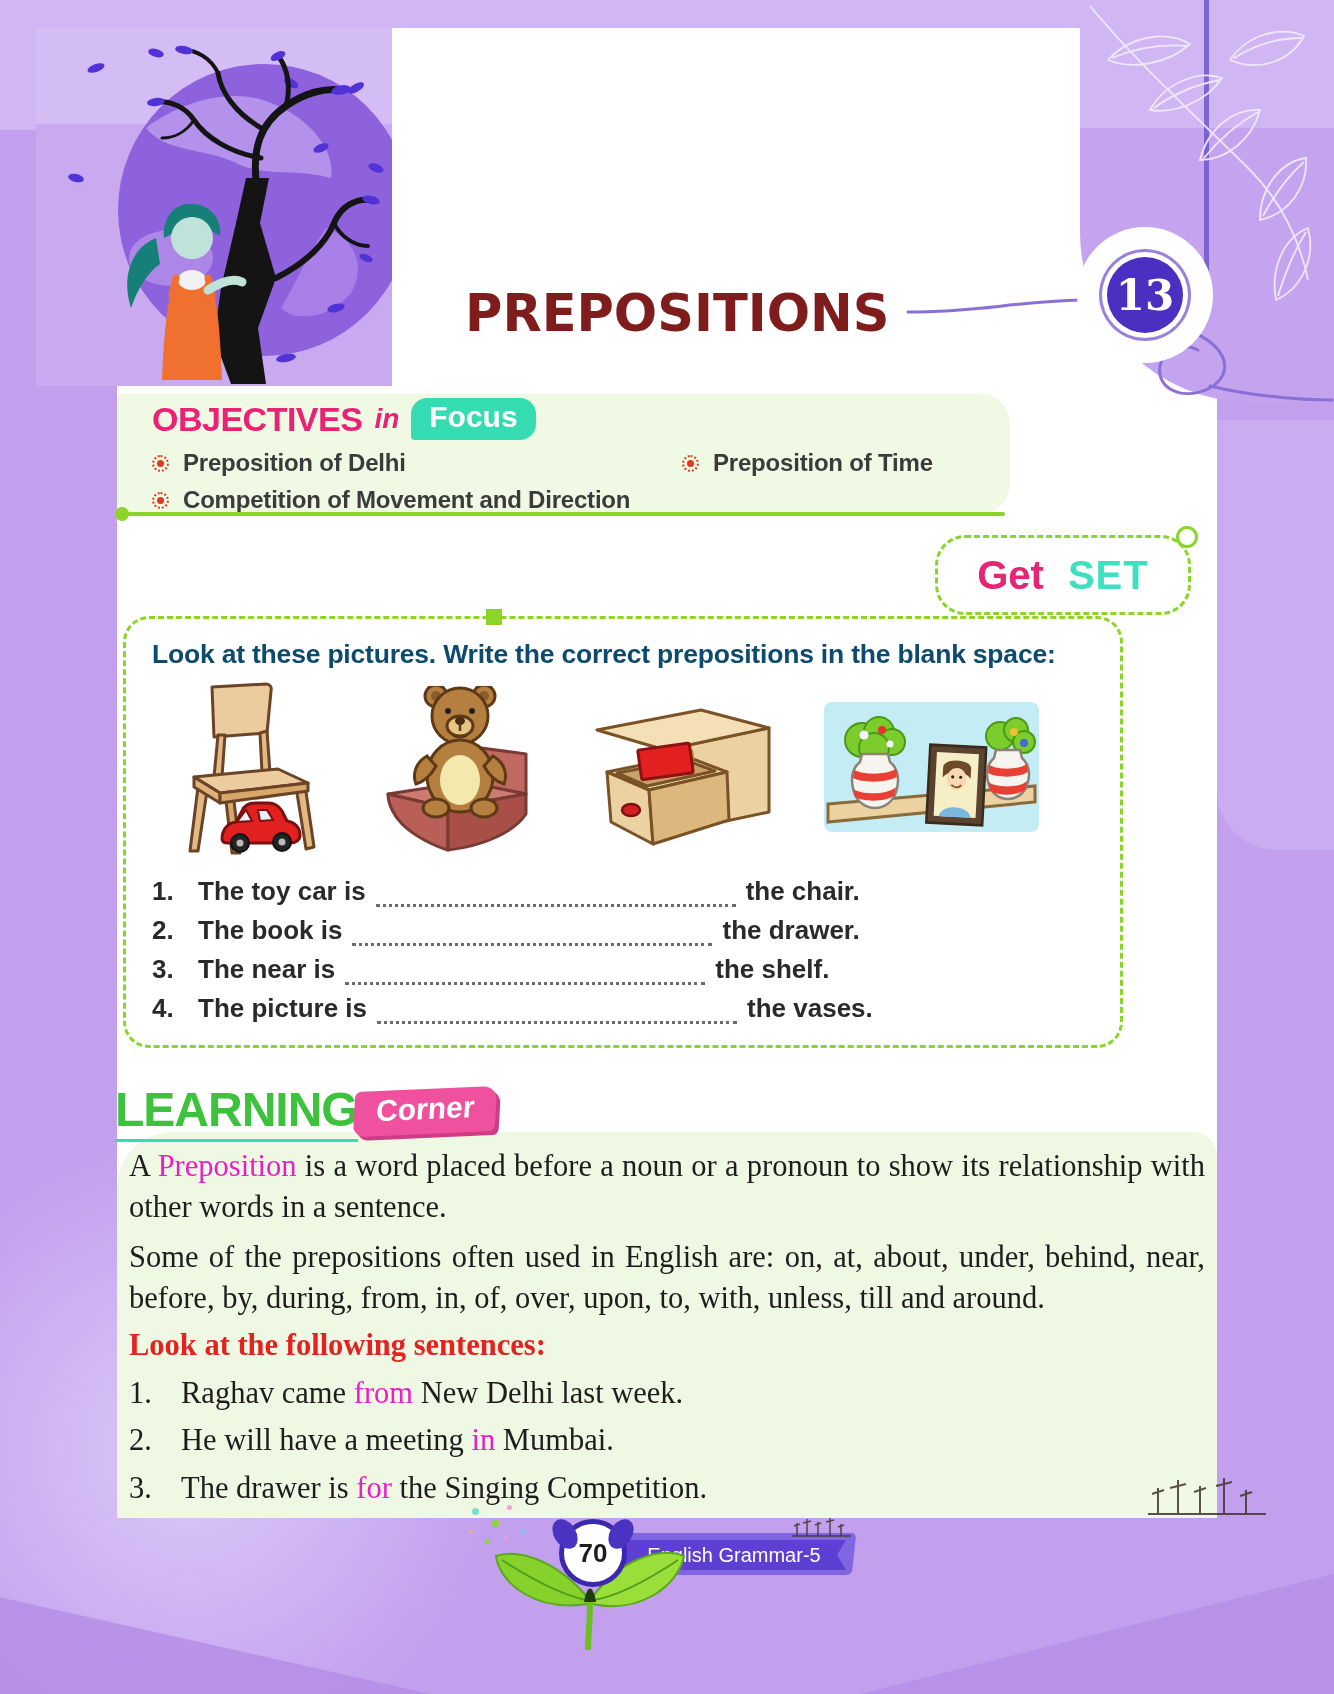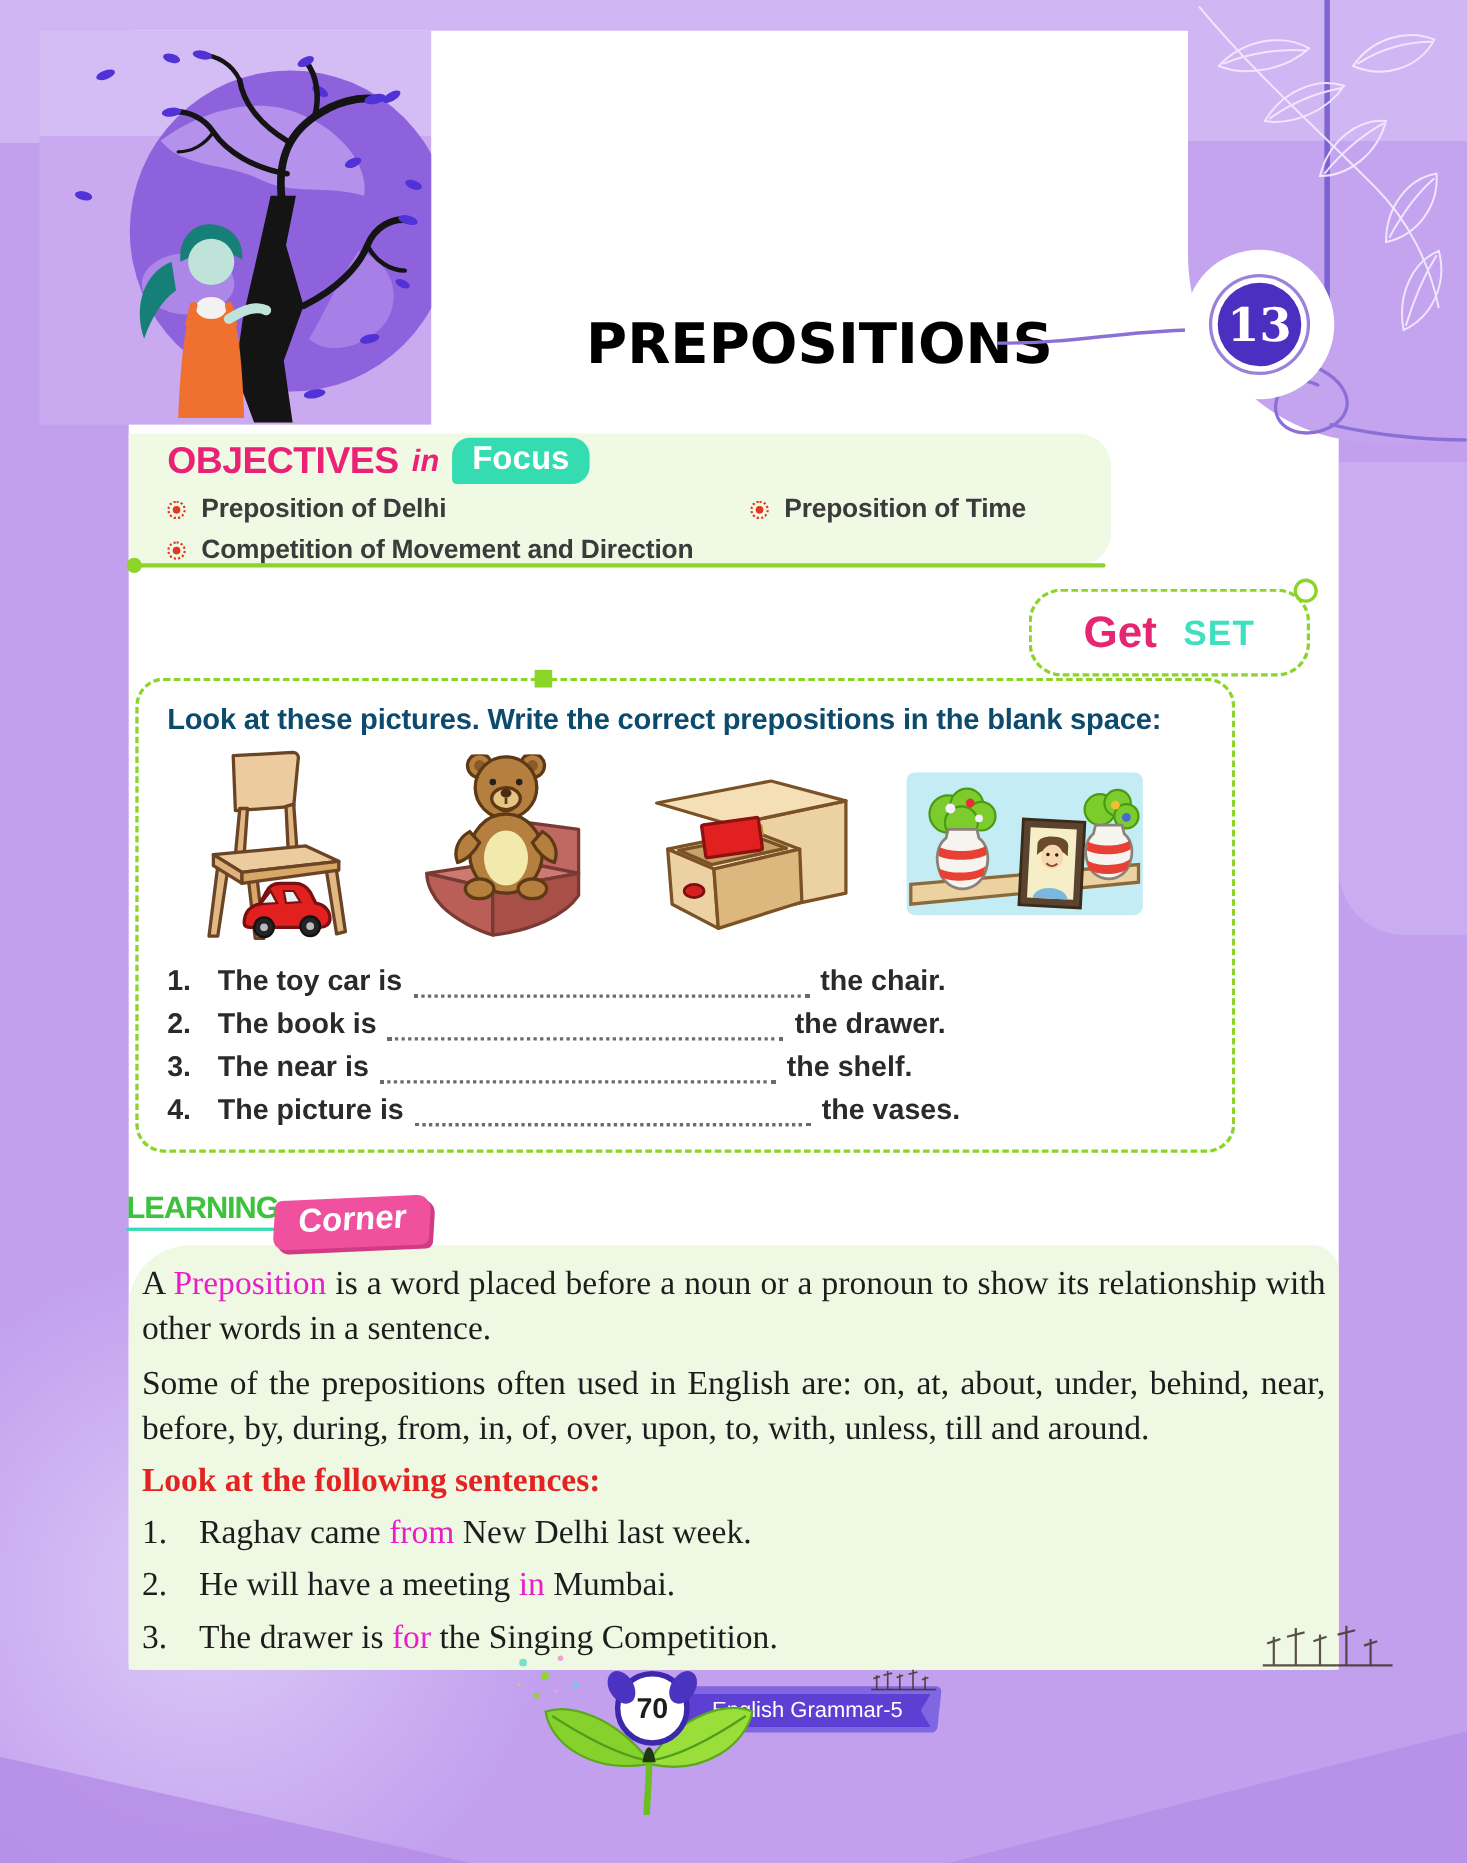--- a/index.html
+++ b/index.html
@@ -22,22 +22,22 @@
             border-radius:0 30px 30px 0;}
 
   
   .tree-illo{position:absolute;left:36px;top:28px;width:356px;height:358px;
              background:linear-gradient(180deg,#d4bdf4 0 96px,#c9aaf0 96px);}
   
   .tr-decor{position:absolute;left:1080px;top:0;width:254px;height:402px;
             background:linear-gradient(180deg,#d0b6f2 0 128px,#c4a4ef 128px);
             border-radius:0 0 0 170px;}
 
-  .chapter-title{position:absolute;left:465px;top:288px;width:560px;text-align:center;
-                 font-family:"DejaVu Sans",sans-serif;font-size:51px;font-weight:800;color:#000000;
+  .chapter-title{position:absolute;left:465px;top:288px;width:560px;
+                 font-family:"DejaVu Sans",sans-serif;font-size:51px;font-weight:800;color:#7f1d1d;
                  letter-spacing:0;line-height:1;}
   .chapter-badge{position:absolute;left:1107px;top:257px;width:76px;height:76px;border-radius:50%;
                  background:#4a2fc0;color:#fff;display:flex;align-items:center;justify-content:center;
                  font-family:"DejaVu Serif",serif;font-size:42px;font-weight:700;
                  box-shadow:0 0 0 5px #fff,0 0 0 8px #9a82da,0 0 0 30px #ffffff;z-index:4;}
   .swirl{position:absolute;left:880px;top:260px;width:454px;height:170px;z-index:3;pointer-events:none;}
 
   
   .objectives{position:absolute;left:152px;top:398px;width:980px;}
   .obj-h{display:flex;align-items:center;gap:12px;}
@@ -53,37 +53,37 @@
 
   .rule{position:absolute;left:117px;top:512px;width:888px;height:4px;background:#8bd428;border-radius:2px;}
   .rule::before{content:"";position:absolute;left:-2px;top:-5px;width:14px;height:14px;background:#8bd428;border-radius:50%;}
 
   
   .getset{position:absolute;left:935px;top:535px;width:250px;height:74px;border:3.5px dashed #8bd428;
           border-radius:30px;display:flex;align-items:center;justify-content:center;gap:24px;background:#fff;}
   .getset::after{content:"";position:absolute;right:-10px;top:-12px;width:16px;height:16px;
                  border:3.5px solid #8bd428;border-radius:50%;background:#fff;}
   .getset .g{color:#e62573;font-size:40px;font-weight:800;}
-  .getset .s{color:#3fe0c0;font-size:32px;font-weight:800;letter-spacing:1px;}
+  .getset .s{color:#3fe0c0;font-size:40px;font-weight:800;letter-spacing:1px;}
 
   
   .activity{position:absolute;left:123px;top:616px;width:1000px;height:432px;border:3.5px dashed #8bd428;
             border-radius:26px;padding:20px 26px;box-sizing:border-box;background:#fff;}
   .activity::before{content:"";position:absolute;top:-10px;left:360px;width:16px;height:16px;background:#8bd428;}
   .instruction{font-size:26.5px;font-weight:800;color:#0c4a6e;letter-spacing:-.2px;}
   .pics{display:flex;align-items:flex-end;gap:50px;margin-top:8px;height:178px;padding-left:22px;}
   .pic{flex:none;}
   .qlist{margin-top:12px;}
   .qrow{display:flex;align-items:flex-end;font-size:26px;font-weight:700;color:#2a2a2a;height:39px;}
   .qnum{width:46px;flex:none;}
   .blank{flex:none;width:360px;border-bottom:3.5px dotted #6b6b6b;margin:0 10px;height:24px;}
 
   
   .lc-heading{position:absolute;left:115px;top:1082px;display:flex;align-items:flex-start;z-index:3;}
-  .lc-learning{font-size:28px;font-weight:800;color:#3ec23e;letter-spacing:-1px;
+  .lc-learning{font-size:48px;font-weight:800;color:#3ec23e;letter-spacing:-1px;
                border-bottom:3px solid #35dcb2;padding-bottom:2px;}
   .lc-corner{margin-left:-4px;margin-top:7px;background:#f0519f;color:#fff;font-size:30px;font-weight:800;
              padding:3px 22px 8px;transform:rotate(-2.5deg) skewX(-6deg);
              border-radius:6px 14px 6px 12px;box-shadow:4px 4px 0 #d13a85;}
   .lc-section{position:absolute;left:117px;top:1132px;width:1100px;height:386px;background:#eff8e3;
               border-radius:56px 24px 0 0;}
   .lc-content{padding:14px 12px 0 12px;}
   .para{font-family:"Liberation Serif",serif;font-size:30.5px;color:#1d1d1d;text-align:justify;
         line-height:1.36;margin:0 0 8px 0;}
   .term,.prep{color:#e81fc8;}

